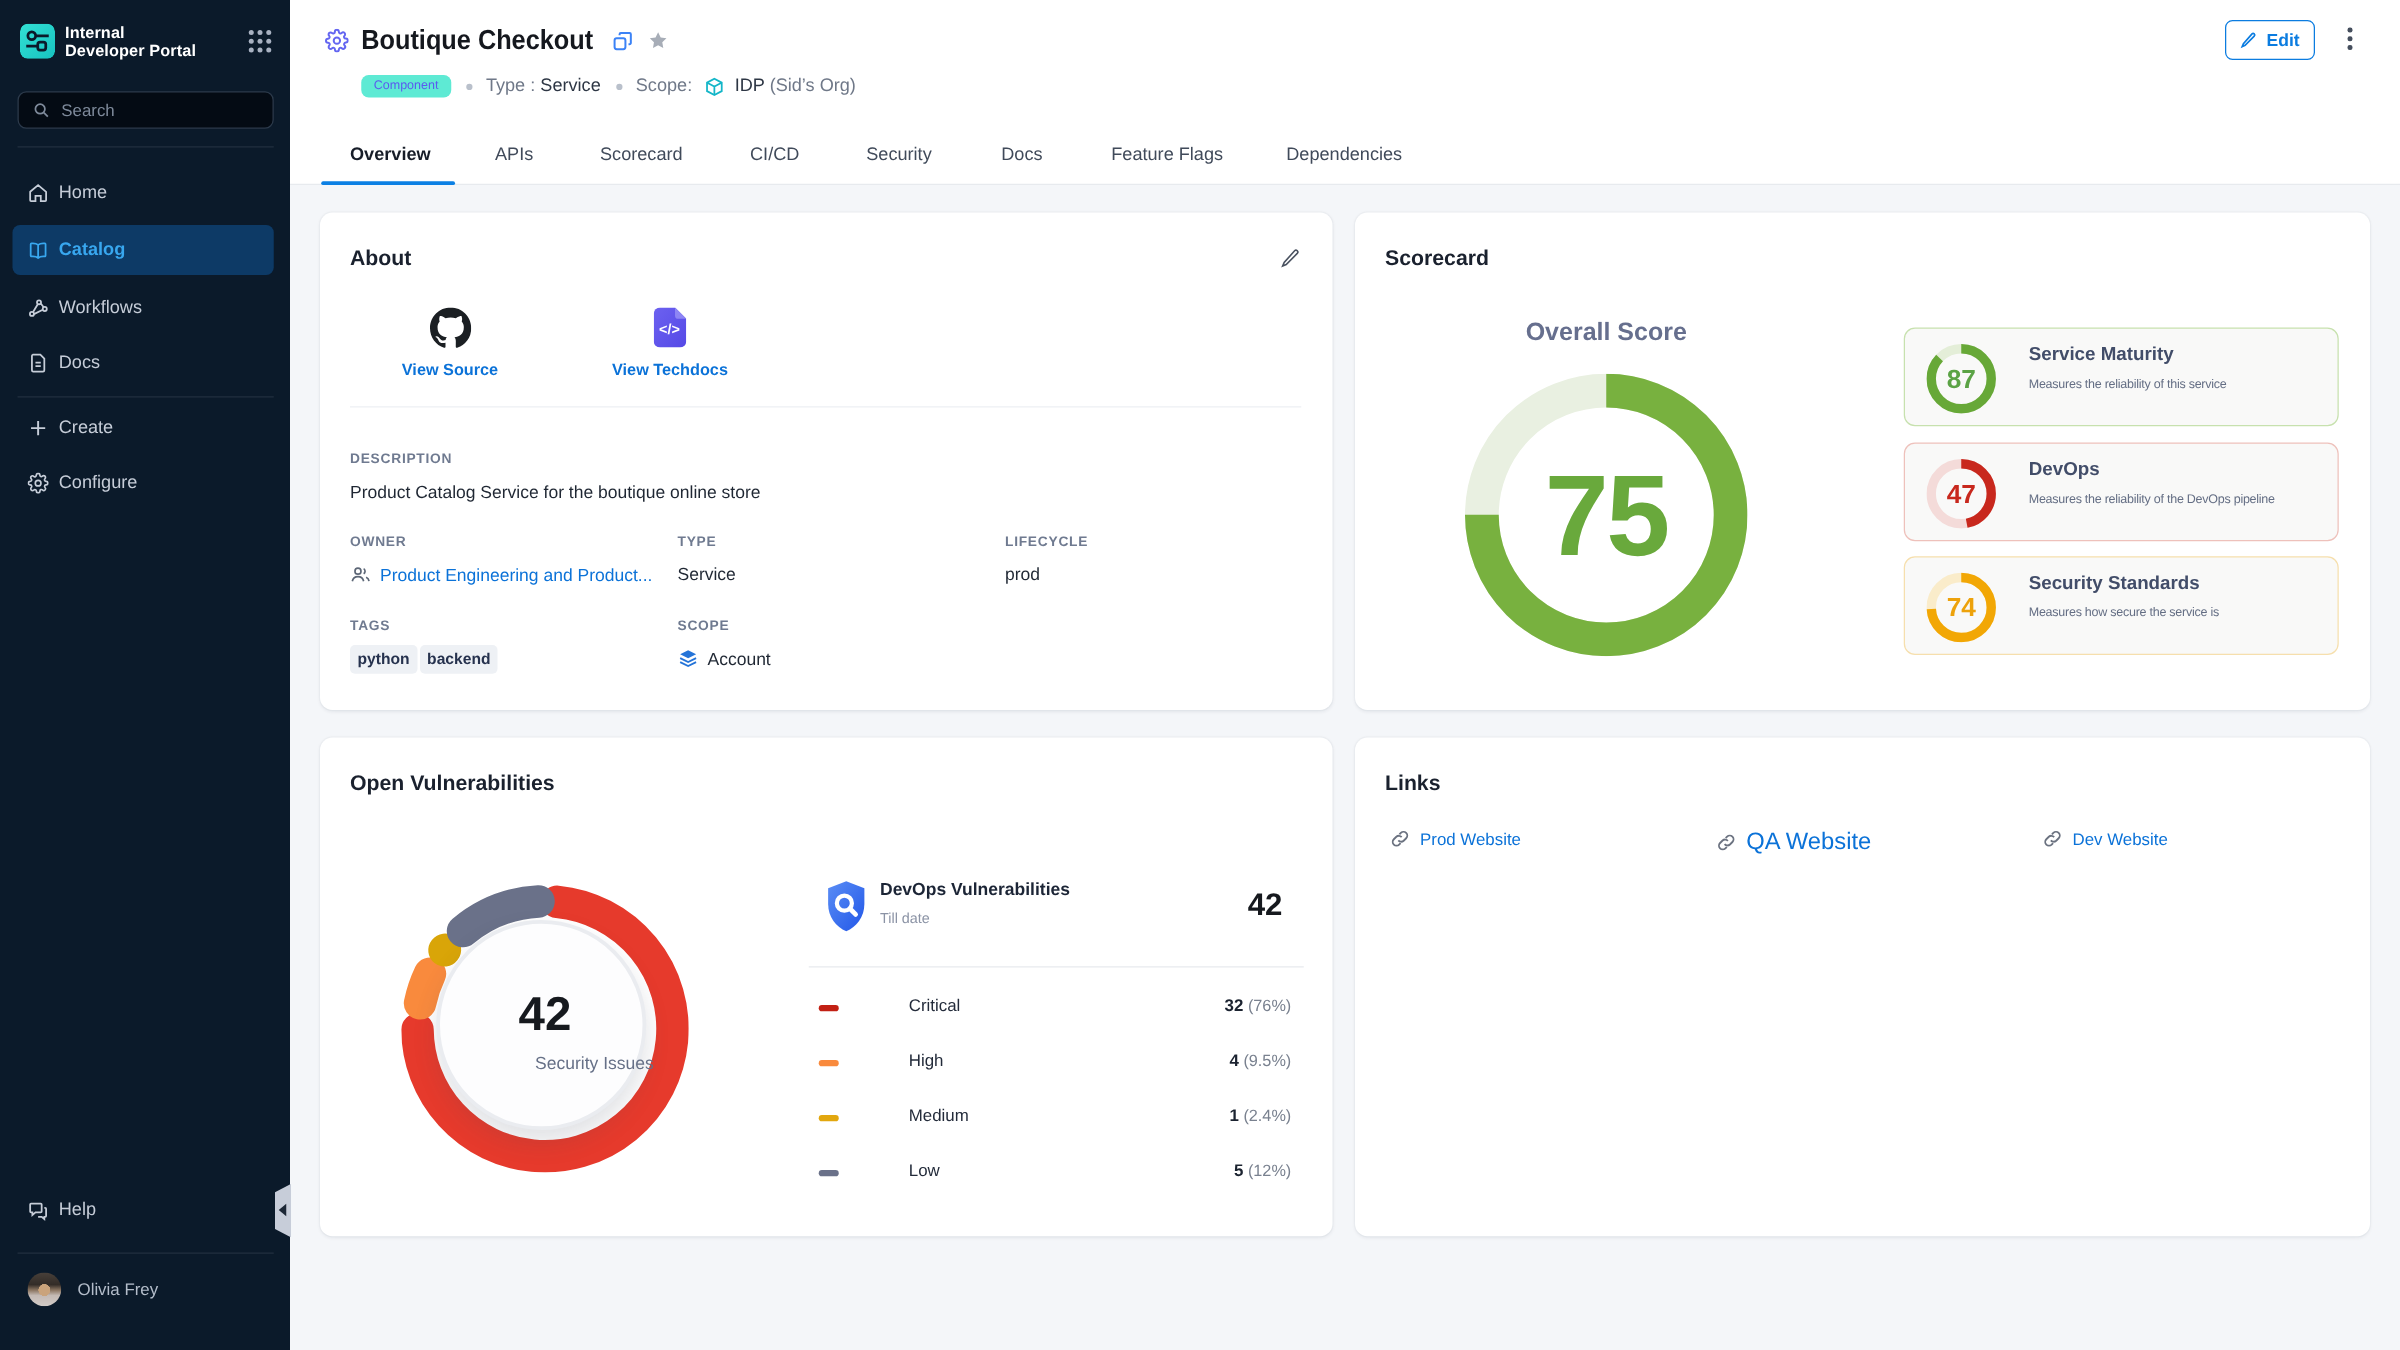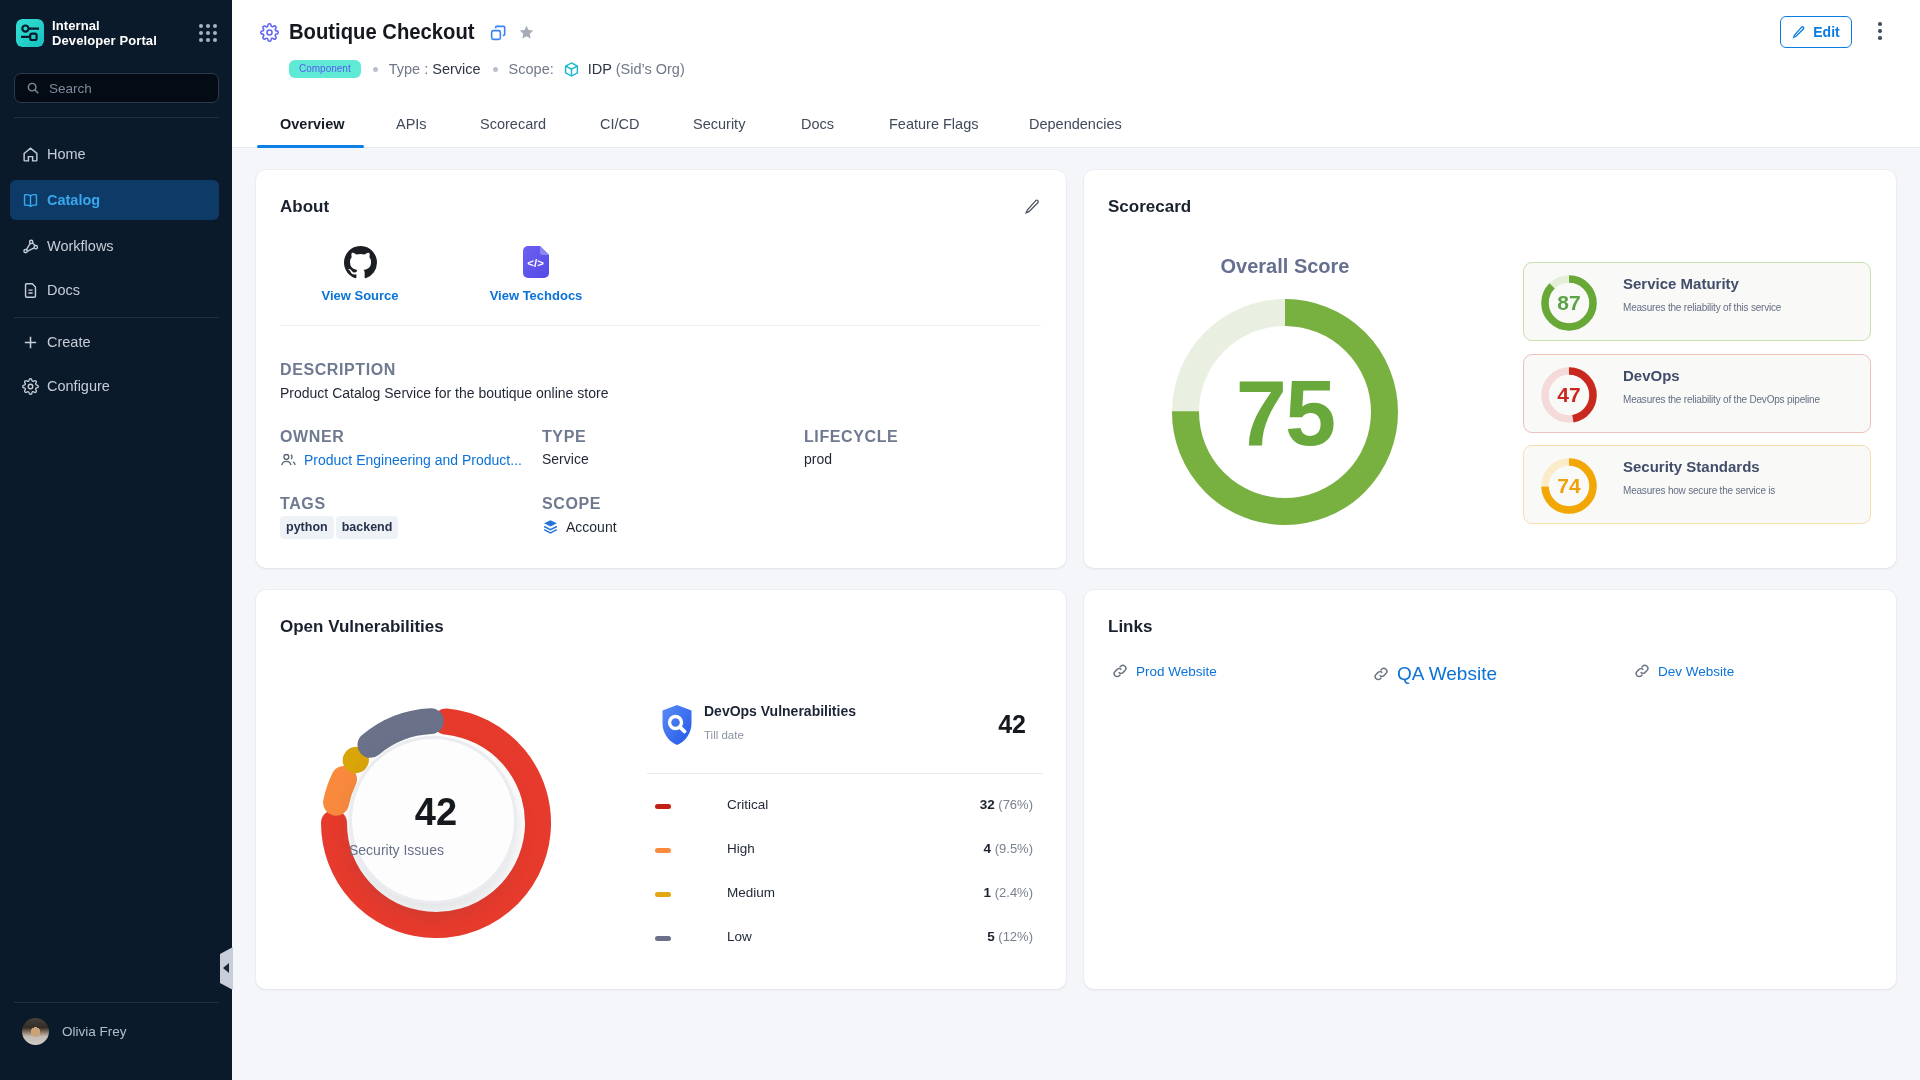--- a/index.html
+++ b/index.html
@@ -27,21 +27,21 @@
 #badgeRow { position:absolute; left:57px; top:57px; height:24px; display:flex; align-items:center; }
 .badge { background:#5eead4; color:#5b5bef; font-size:10px; font-weight:500; padding:3px 10px 4px; border-radius:6px; }
 .dotSep { width:5px; height:5px; border-radius:50%; background:#b9c0cb; }
 #editBtn { position:absolute; left:1548px; top:16px; width:72px; height:32px; border:1.6px solid #0b7ce0; border-radius:6px; color:#0b7ce0; font-size:14px; font-weight:700; display:flex; align-items:center; justify-content:center; gap:7px; background:#fff; }
 .kebab { position:absolute; left:1646px; top:22px; width:4px; }
 .kebab i { display:block; width:3.6px; height:3.6px; border-radius:50%; background:#454e5d; margin-bottom:3.6px; }
 
 
 .card { position:absolute; background:#fff; border-radius:10px; box-shadow:0 1px 3px rgba(20,30,50,.07), 0 0 0 1px rgba(20,30,50,.02); }
 .cardTitle { position:absolute; left:24px; top:27px; font-size:17px; font-weight:700; color:#1a212e; }
-.lbl { font-size:16px; font-weight:700; color:#6f7a90; letter-spacing:.6px; }
+.lbl { font-size:11px; font-weight:700; color:#6f7a90; letter-spacing:.6px; }
 .val { font-size:14px; color:#1f2733; }
 .blueLink { color:#0b72d8; }
 .chip { display:inline-block; background:#eef1f5; border-radius:4px; font-size:12.5px; font-weight:700; color:#26324e; padding:4px 6px 5px; margin-right:2px; }
 
 
 .mini { position:absolute; left:439px; width:348px; height:79px; border-radius:9px; background:#f9f9f8; }
 .mini .t { position:absolute; left:99px; top:12px; font-size:15px; font-weight:700; color:#424d69; }
 .mini .s { position:absolute; left:99px; top:39px; font-size:10px; letter-spacing:-.2px; color:#646e84; }
 
 .vrow { position:absolute; left:399px; width:378px; height:20px; }
@@ -124,20 +124,27 @@
     Create
   </div>
   <div class="navItem" style="top:366px">
     <svg width="17" height="17" viewBox="0 0 24 24" fill="none" stroke="#c6cdd8" stroke-width="1.9">
         <circle cx="12" cy="12" r="3.2"></circle>
         <path d="M19.4 15a1.7 1.7 0 0 0 .34 1.87l.06.06a2 2 0 1 1-2.83 2.83l-.06-.06a1.7 1.7 0 0 0-1.87-.34 1.7 1.7 0 0 0-1 1.51V21a2 2 0 1 1-4 0v-.09a1.7 1.7 0 0 0-1-1.51 1.7 1.7 0 0 0-1.87.34l-.06.06a2 2 0 1 1-2.83-2.83l.06-.06a1.7 1.7 0 0 0 .34-1.87 1.7 1.7 0 0 0-1.51-1H3a2 2 0 1 1 0-4h.09a1.7 1.7 0 0 0 1.51-1 1.7 1.7 0 0 0-.34-1.87l-.06-.06a2 2 0 1 1 2.83-2.83l.06.06a1.7 1.7 0 0 0 1.87.34h0a1.7 1.7 0 0 0 1-1.51V3a2 2 0 1 1 4 0v.09a1.7 1.7 0 0 0 1 1.51h0a1.7 1.7 0 0 0 1.87-.34l.06-.06a2 2 0 1 1 2.83 2.83l-.06.06a1.7 1.7 0 0 0-.34 1.87v0a1.7 1.7 0 0 0 1.51 1H21a2 2 0 1 1 0 4h-.09a1.7 1.7 0 0 0-1.51 1Z"></path>
       </svg>
     Configure
   </div>
 
+  <div class="navItem" style="top:948px">
+    <svg width="17" height="17" viewBox="0 0 24 24" fill="none" stroke="#c6cdd8" stroke-width="2">
+        <path d="M4 4 h11 a1 1 0 0 1 1 1 v8 a1 1 0 0 1 -1 1 H9 l-3.5 3 V14 H4 a1 1 0 0 1 -1 -1 V5 a1 1 0 0 1 1 -1 Z"></path>
+        <path d="M19 9 h1 a1 1 0 0 1 1 1 v8 a1 1 0 0 1 -1 1 h-1 v2.5 L16 19 h-4"></path>
+      </svg>
+    Help
+  </div>
   <div class="sideDivider" style="top:1002px"></div>
   <div id="avatar"></div>
   <div style="position:absolute; left:62px; top:1024px; color:#b4bdca; font-size:13.5px;">Olivia Frey</div>
   <div id="collapseTab"></div>
 </div>
 
 <div id="header">
   <svg style="position:absolute;left:28px;top:23px" width="19" height="19" viewBox="0 0 24 24" fill="none" stroke="#6466f1" stroke-width="2">
       <circle cx="12" cy="12" r="3.2"></circle>
       <path d="M19.4 15a1.7 1.7 0 0 0 .34 1.87l.06.06a2 2 0 1 1-2.83 2.83l-.06-.06a1.7 1.7 0 0 0-1.87-.34 1.7 1.7 0 0 0-1 1.51V21a2 2 0 1 1-4 0v-.09a1.7 1.7 0 0 0-1-1.51 1.7 1.7 0 0 0-1.87.34l-.06.06a2 2 0 1 1-2.83-2.83l.06-.06a1.7 1.7 0 0 0 .34-1.87 1.7 1.7 0 0 0-1.51-1H3a2 2 0 1 1 0-4h.09a1.7 1.7 0 0 0 1.51-1 1.7 1.7 0 0 0-.34-1.87l-.06-.06a2 2 0 1 1 2.83-2.83l.06.06a1.7 1.7 0 0 0 1.87.34h0a1.7 1.7 0 0 0 1-1.51V3a2 2 0 1 1 4 0v.09a1.7 1.7 0 0 0 1 1.51h0a1.7 1.7 0 0 0 1.87-.34l.06-.06a2 2 0 1 1 2.83 2.83l-.06.06a1.7 1.7 0 0 0-.34 1.87v0a1.7 1.7 0 0 0 1.51 1H21a2 2 0 1 1 0 4h-.09a1.7 1.7 0 0 0-1.51 1Z"></path>
@@ -289,21 +296,21 @@
       <g stroke-linecap="round" fill="none">
         <circle r="102" stroke="#e63a2c" stroke-width="26" stroke-dasharray="470 9999" transform="rotate(-84.5)"></circle>
         <circle r="102" stroke="#f98a3d" stroke-width="26" stroke-dasharray="25 9999" transform="rotate(191.5)"></circle>
         <circle r="102" stroke="#d9a508" stroke-width="26" stroke-dasharray="0.5 9999" transform="rotate(218)"></circle>
         <circle r="102" stroke="#6a7189" stroke-width="26" stroke-dasharray="66 9999" transform="rotate(230)"></circle>
       </g>
     </g>
   </svg>
   <div style="position:absolute;left:93px;top:146px;width:168px;height:168px;border-radius:50%;background:#fdfdfe;border:3px solid #eaecf0;box-shadow:0 10px 20px rgba(60,70,90,.16)"></div>
   <div style="position:absolute;left:93px;top:201px;width:174px;text-align:center;font-size:38px;font-weight:700;color:#16191e">42</div>
-  <div style="position:absolute;left:93px;top:252px;width:174px;text-align:left;font-size:14px;color:#667087">Security Issues</div>
+  <div style="position:absolute;left:93px;top:252px;width:174px;text-align:right;font-size:14px;color:#667087">Security Issues</div>
 
   <svg style="position:absolute;left:405px;top:114px" width="32" height="42" viewBox="0 0 32 42">
     <defs>
         <linearGradient id="sh" x1="0" y1="0" x2="1" y2="1">
           <stop offset="0" stop-color="#5a8df5"></stop>
           <stop offset="1" stop-color="#2257e8"></stop>
         </linearGradient>
       </defs>
     <path d="M16 1 L30.5 6.5 V19 C30.5 30 24 37.5 16 41 C8 37.5 1.5 30 1.5 19 V6.5 Z" fill="url(#sh)"></path>
     <circle cx="14.5" cy="18.5" r="6" fill="none" stroke="#fff" stroke-width="3.4"></circle>

